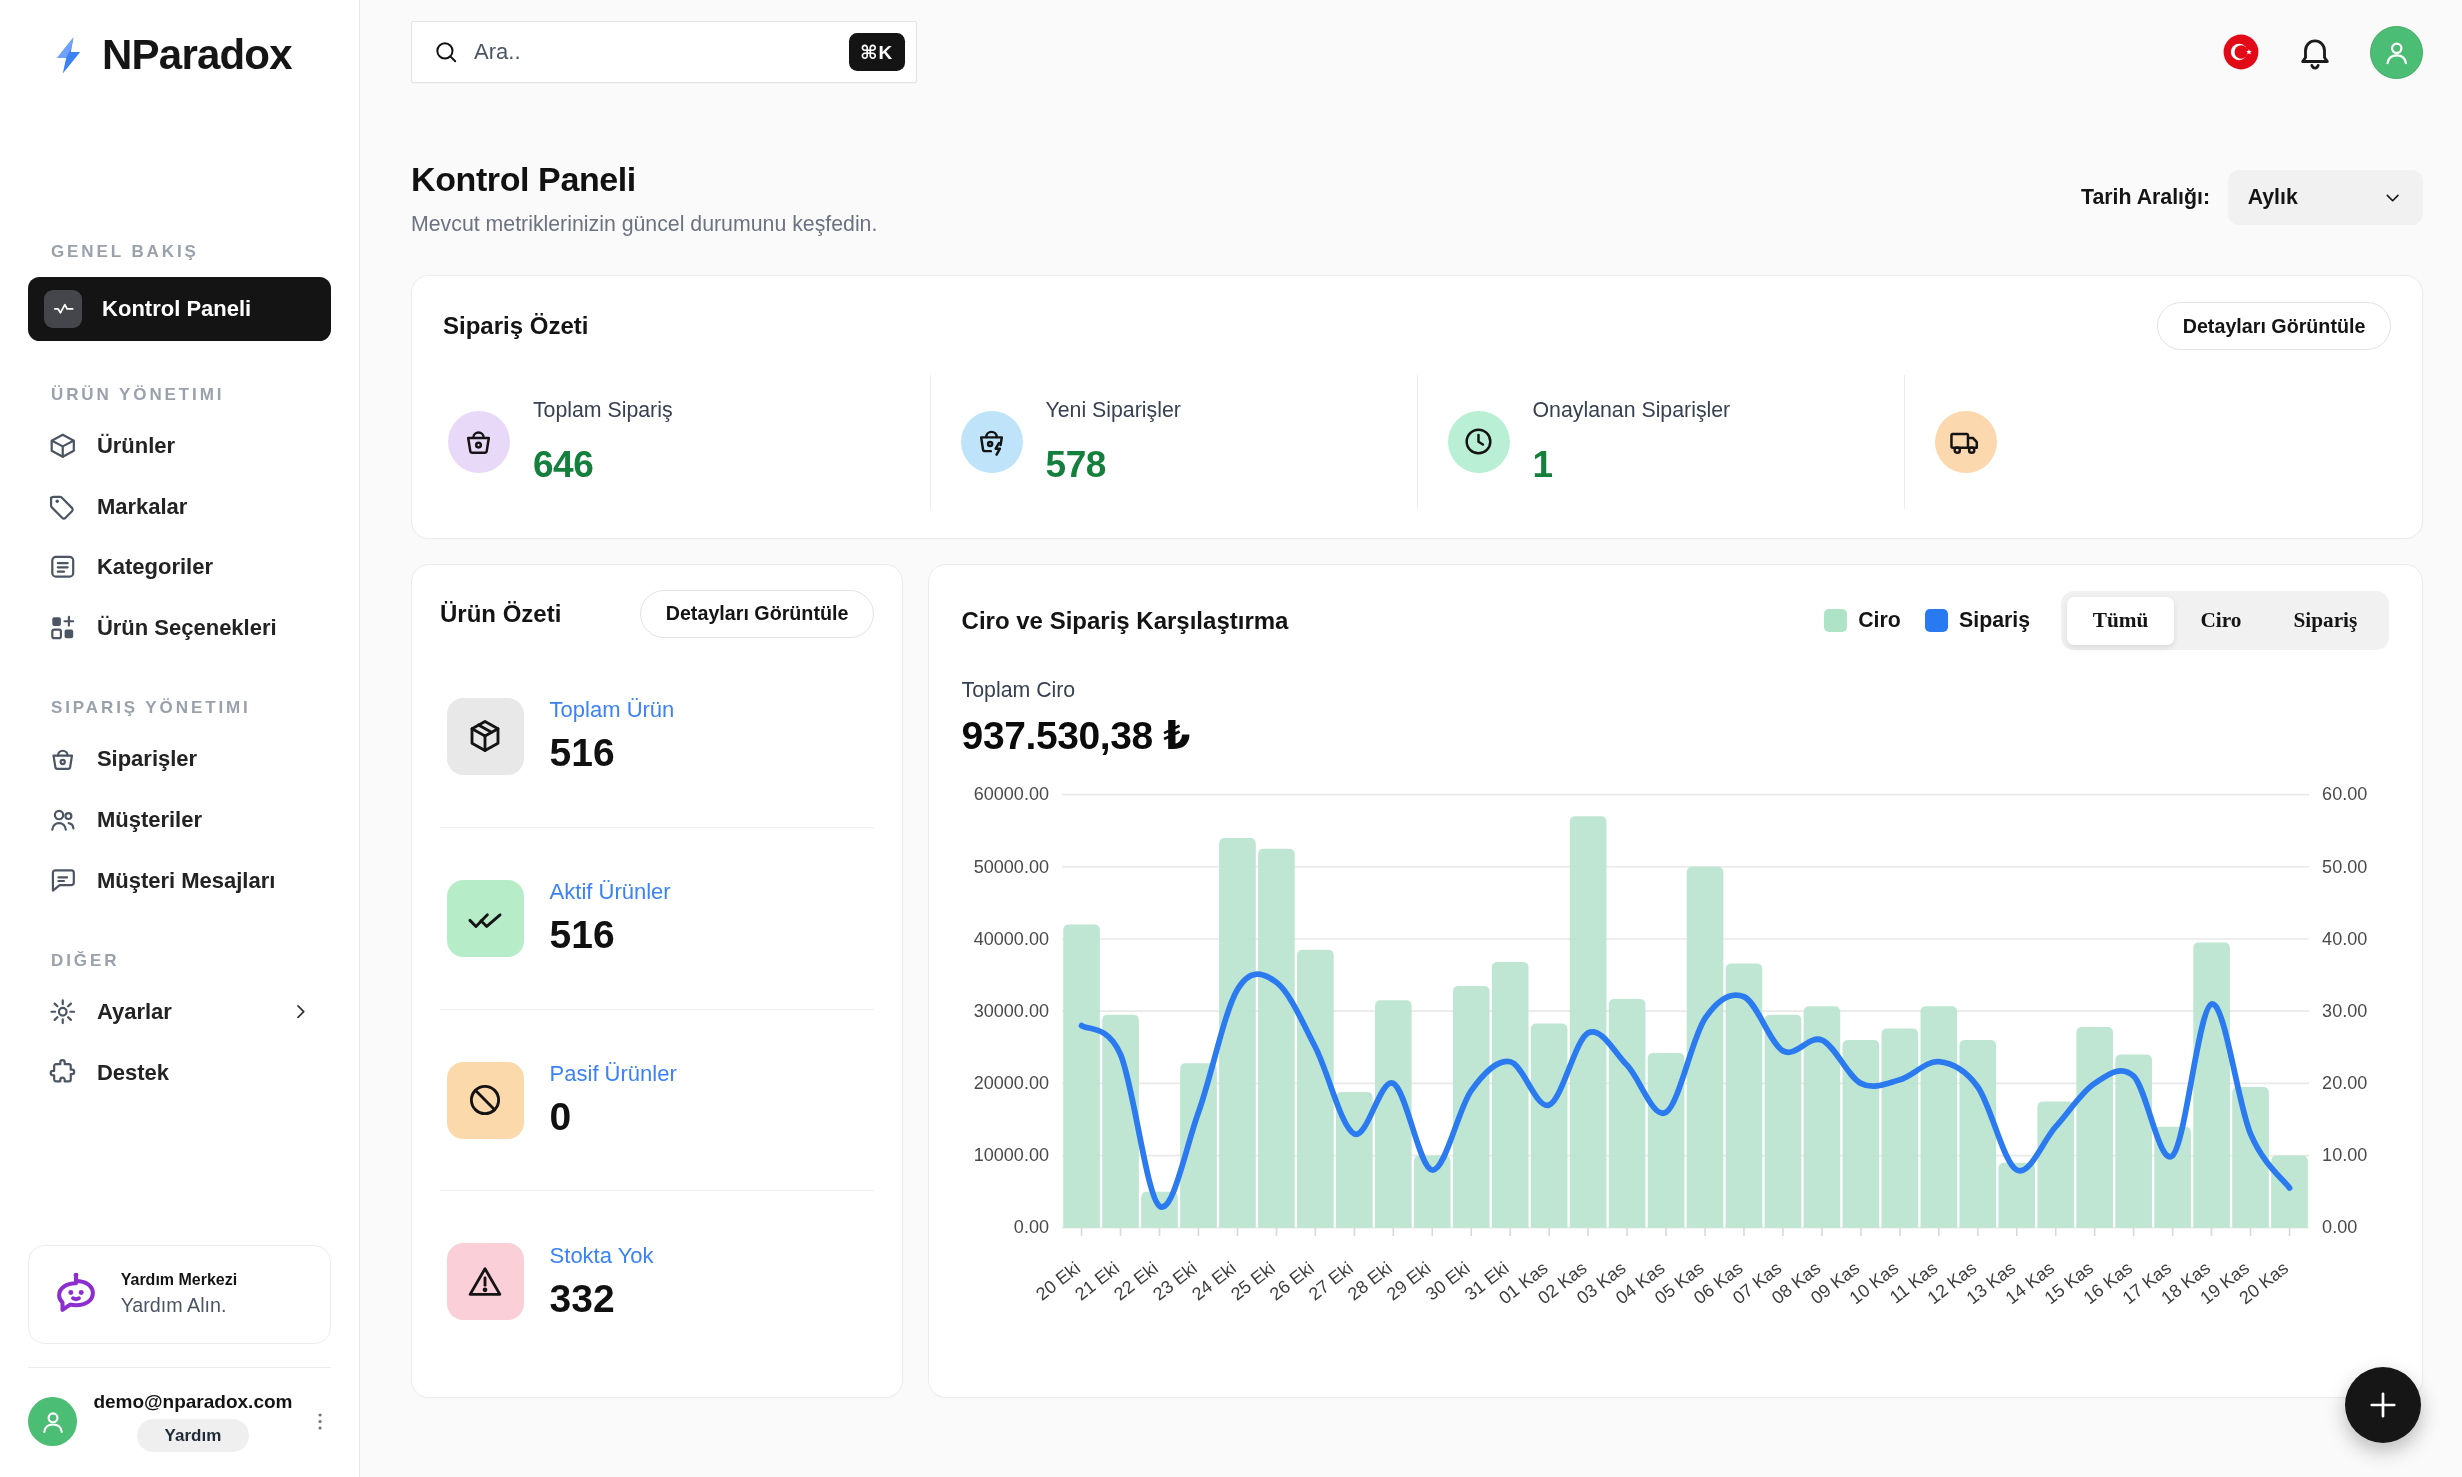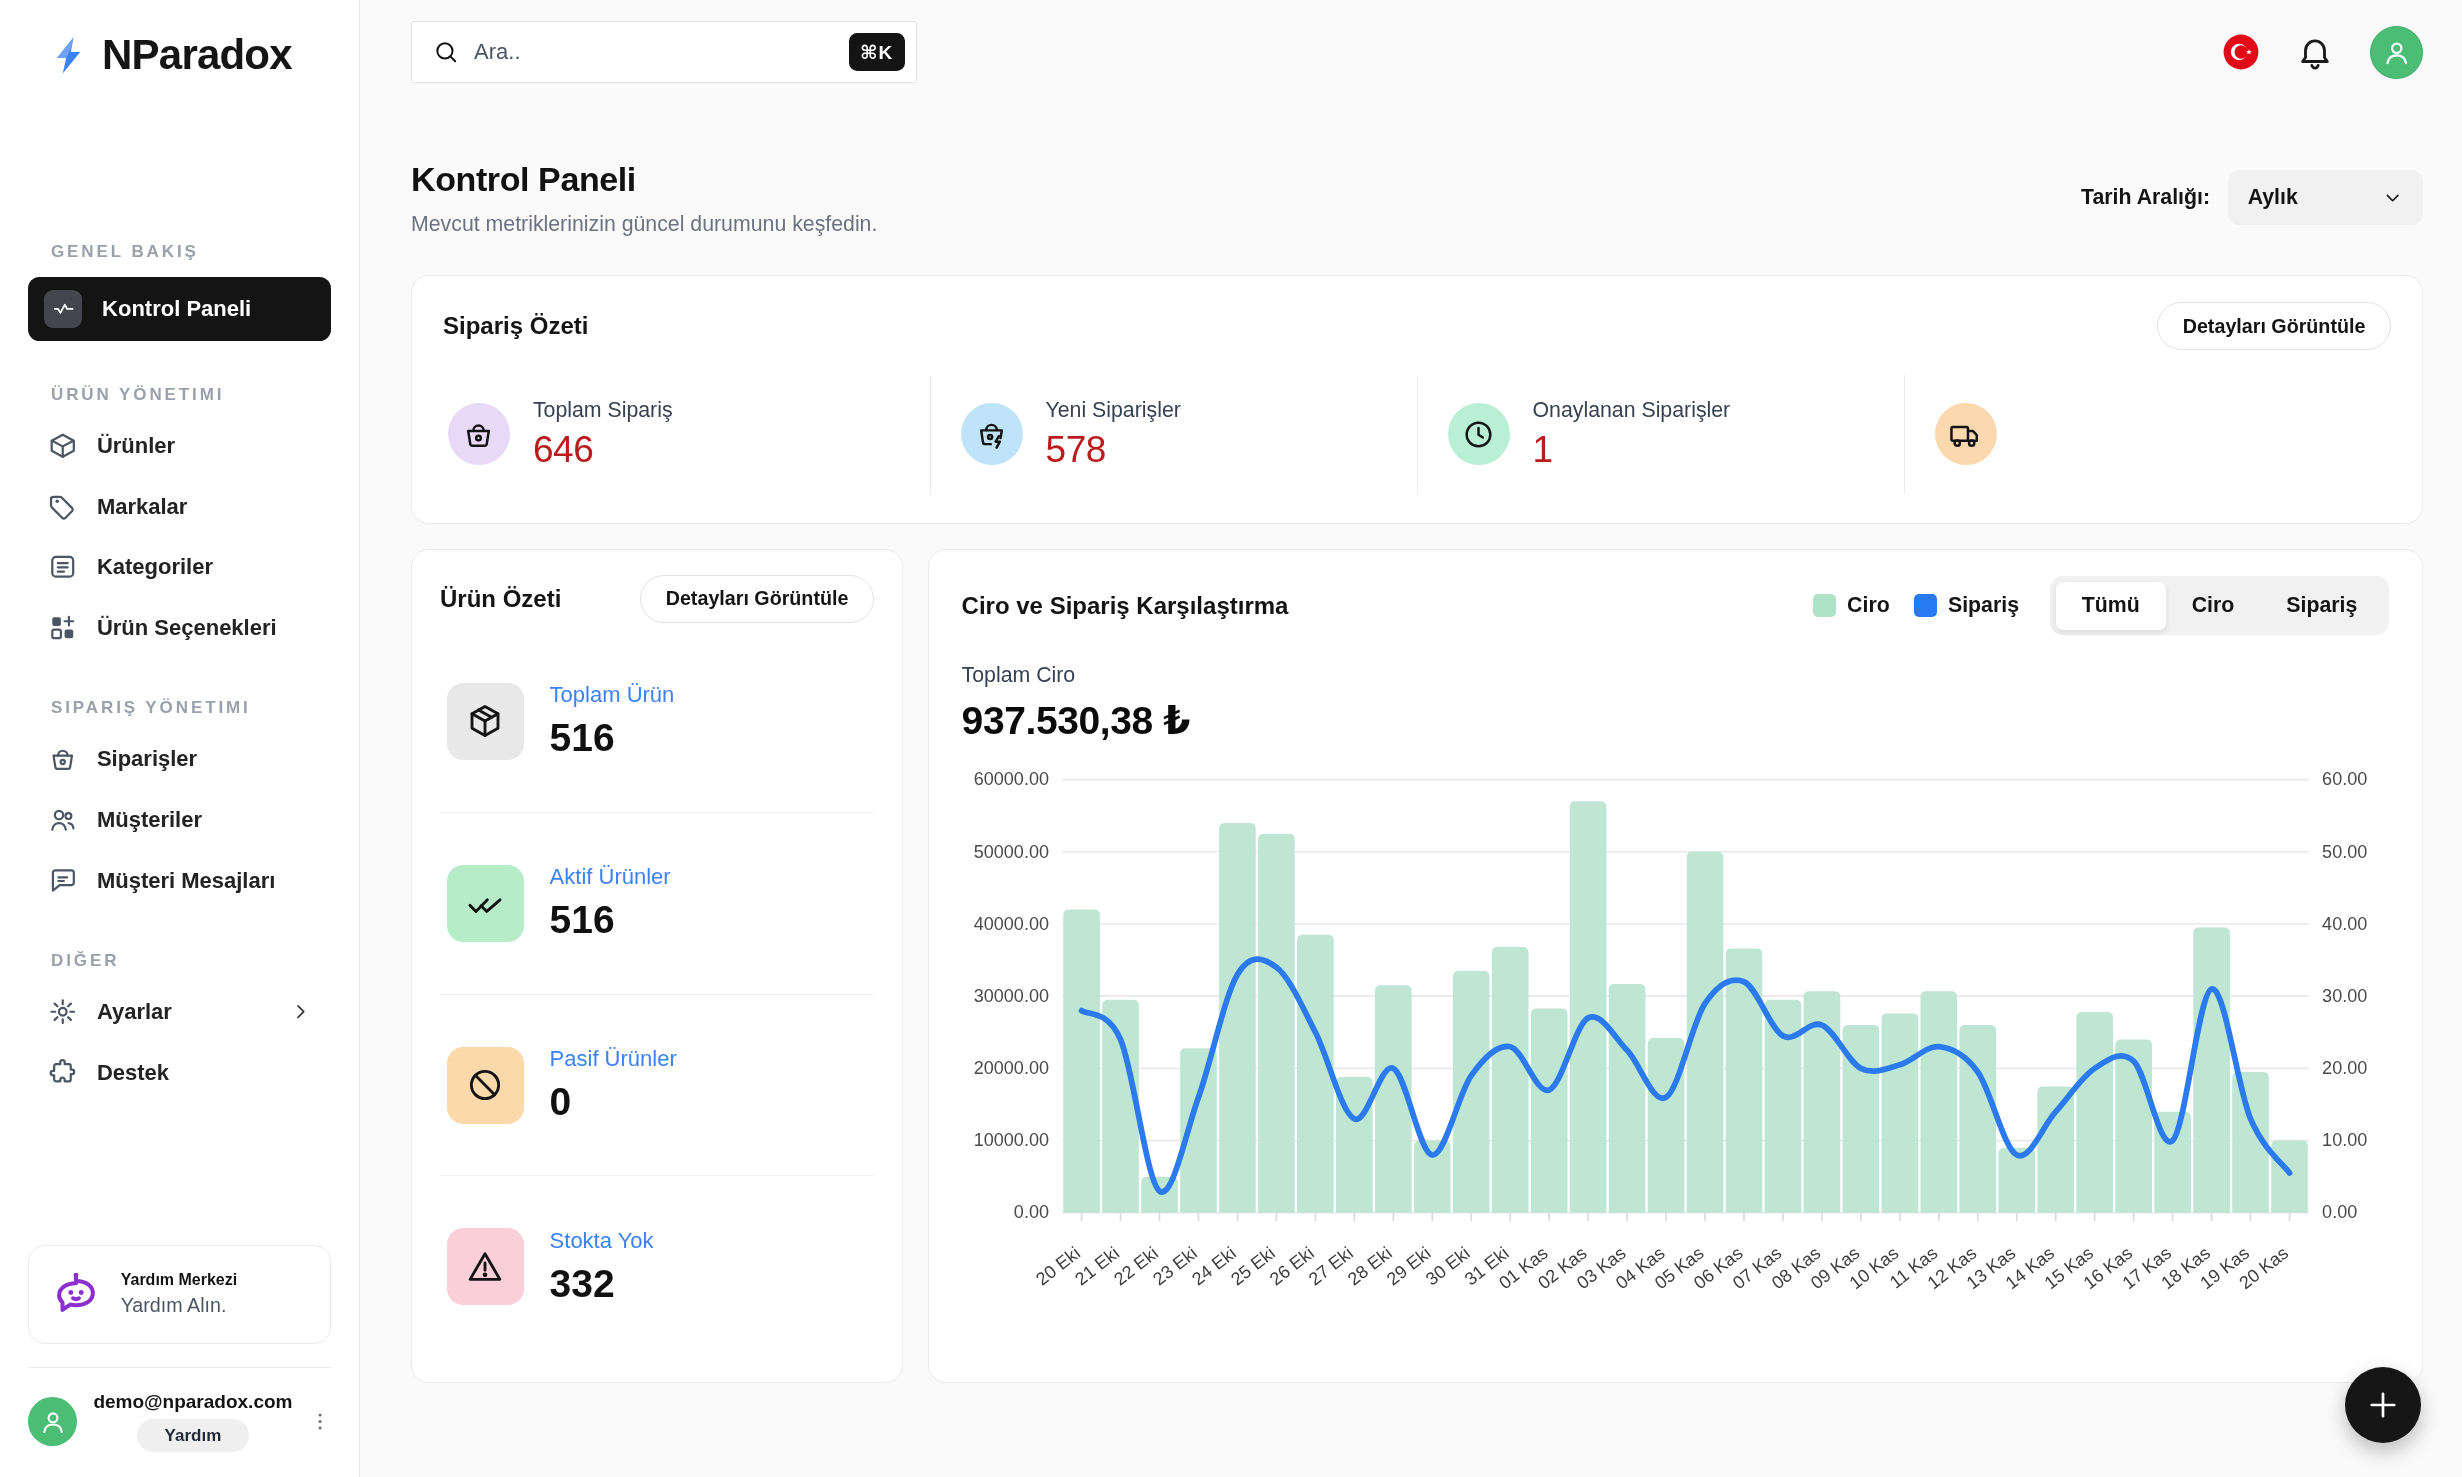--- a/index.html
+++ b/index.html
@@ -71,38 +71,38 @@
   .pill-btn { margin-left:auto; border:0.8px solid #e3e3e3; background:#fff; border-radius:820px; padding:11.5px 24.6px; font-size:19.7px; font-weight:700; color:#141414; cursor:pointer; white-space:nowrap; }
 
   .order-card { margin-top:38px; padding:26px 31px 29.5px; }
   .order-stats { display:grid; grid-template-columns:1fr 1fr 1fr 1fr; margin-top:24.6px; }
   .order-stat { display:flex; align-items:center; gap:23px; padding:23px 8.2px 23px 29.5px; }
   .order-stat:first-child { padding-left:4.9px; }
   .order-stat + .order-stat { border-left:0.8px solid #ececec; }
   .stat-circle { width:62px; height:62px; border-radius:50%; display:grid; place-items:center; color:#141414; flex:0 0 auto; }
   .stat-circle svg { width:33px; height:33px; }
   .stat-label { font-size:21.3px; color:#374151; }
-  .stat-value { font-size:37px; font-weight:400; color:#b91c1c; margin-top:6px; letter-spacing:-0.4px; }
+  .stat-value { font-size:37px; font-weight:700; color:#15803d; margin-top:21px; letter-spacing:-0.4px; }
 
   .cards-row { display:grid; grid-template-columns:492px 1fr; gap:24.6px; margin-top:24.6px; height:834px; }
   .product-card { padding:24.6px 28px; display:flex; flex-direction:column; }
   .prod-rows { flex:1; display:flex; flex-direction:column; margin-top:8.2px; }
   .prod-row { flex:1; display:flex; align-items:center; gap:26px; padding:0 6.6px; }
   .prod-row + .prod-row { border-top:0.8px solid #f0f0f0; }
   .prod-icon { width:77px; height:77px; border-radius:16.4px; display:grid; place-items:center; color:#141414; flex:0 0 auto; }
   .prod-icon svg { width:38px; height:38px; }
   .prod-label { font-size:22px; color:#3b82f6; }
   .prod-value { font-size:39px; font-weight:800; color:#111; margin-top:8.2px; }
 
   .chart-card { padding:26px 33px 21.3px; display:flex; flex-direction:column; }
   .legend { margin-left:auto; display:flex; align-items:center; gap:24.6px; font-size:21.3px; font-weight:700; color:#141414; }
   .legend-item { display:flex; align-items:center; gap:10.7px; cursor:pointer; }
   .legend-sw { width:23px; height:23px; border-radius:4.9px; }
   .tabs { margin-left:31px; background:#f1f1f2; border-radius:13px; padding:5.7px; display:flex; }
-  .tab { padding:11.5px 26px; border-radius:7px; font-size:21.3px; font-weight:700; color:#141414; cursor:pointer; }
+  .tab { padding:11.5px 26px; border-radius:7px; font-size:21.3px; font-weight:700; color:#141414; cursor:pointer;font-family:Liberation Serif, serif; }
   .tab.active { background:#fff; box-shadow:0 2.5px 6.6px rgba(0,0,0,.09); }
   .total-label { margin-top:28px; font-size:21.3px; color:#374151; }
   .total-value { margin-top:9.8px; font-size:39px; font-weight:800; color:#0b0b0b; letter-spacing:-0.4px; }
   .chart-wrap { flex:1; margin-top:11.5px; }
   .chart-wrap svg { width:100%; height:auto; display:block; }
 
   .fab { position:absolute; right:41px; bottom:34px; width:76px; height:76px; border-radius:50%; background:#161616; color:#fff; display:grid; place-items:center; box-shadow:0 8.2px 19.7px rgba(0,0,0,.25); cursor:pointer; }
   .fab svg { width:36px; height:36px; }
 </style>
 </head>

